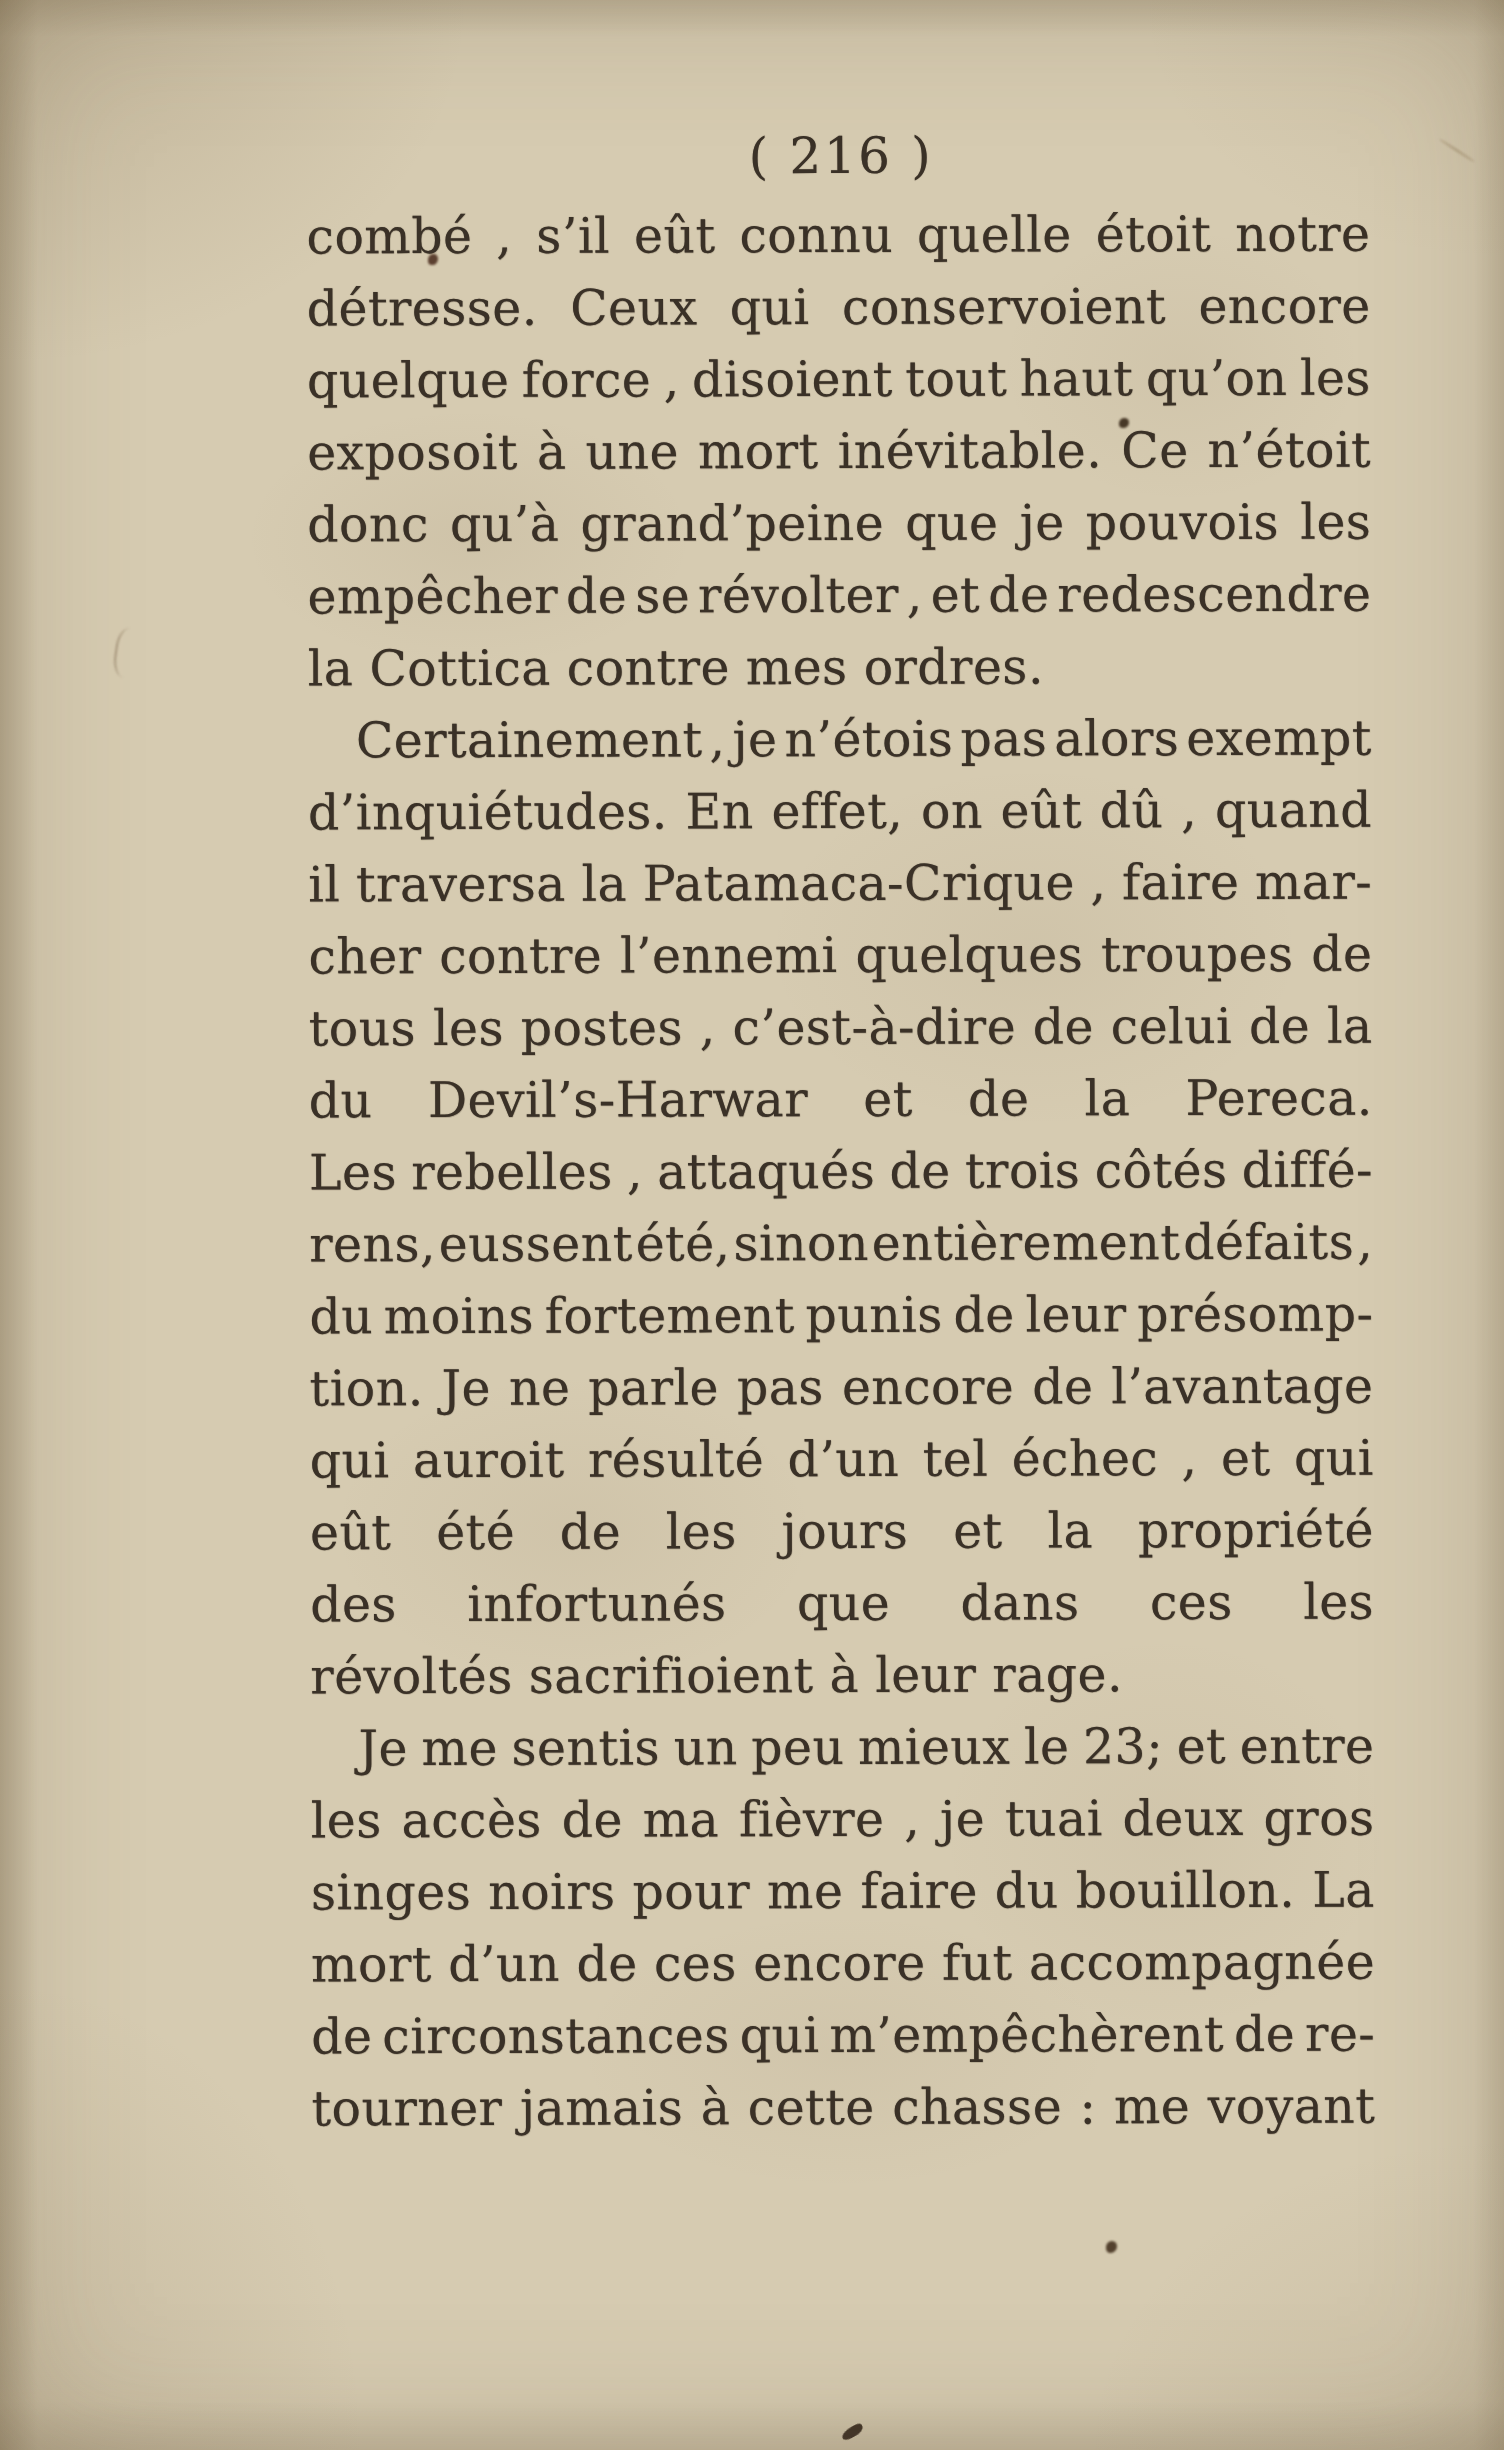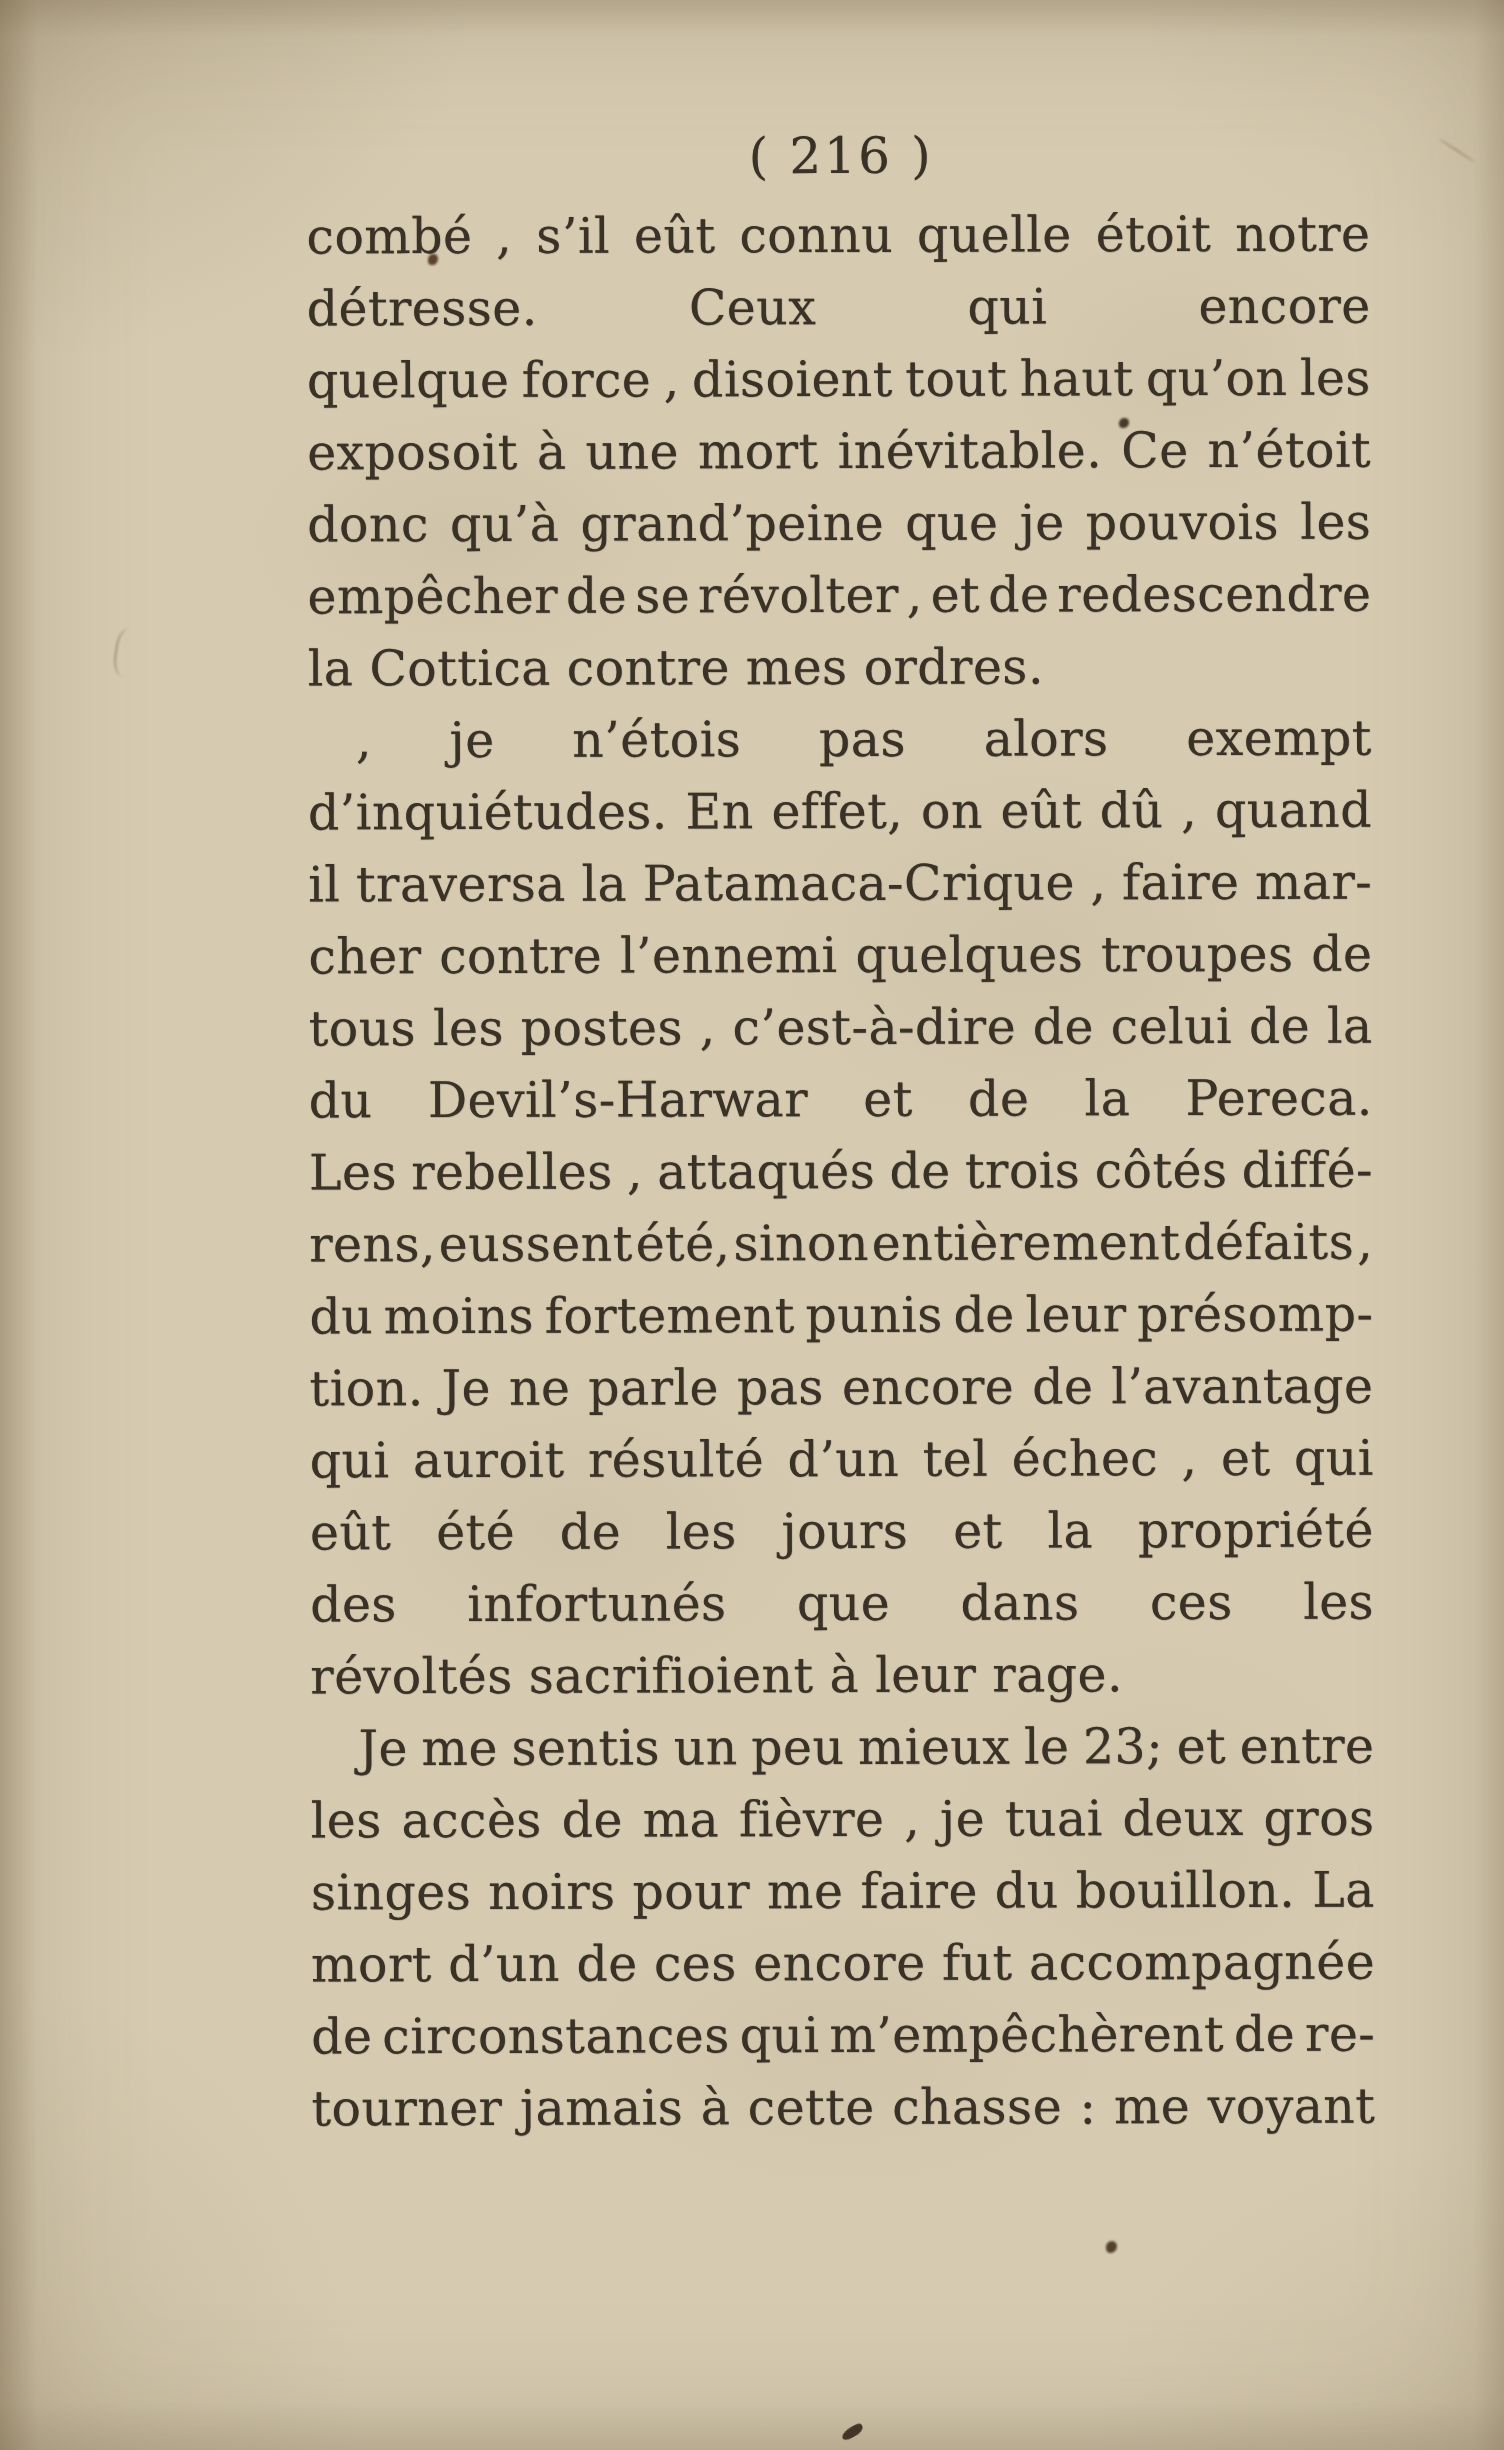--- a/index.html
+++ b/index.html
@@ -111,20 +111,21 @@
         <span>eût</span>
         <span>connu</span>
         <span>quelle</span>
         <span>étoit</span>
         <span>notre</span>
       </div>
       <div class="line j">
         <span>détresse.</span>
         <span>Ceux</span>
         <span>qui</span>
+        <span>conservoient</span>
         <span>encore</span>
       </div>
       <div class="line j">
         <span>quelque</span>
         <span>force</span>
         <span>,</span>
         <span>disoient</span>
         <span>tout</span>
         <span>haut</span>
         <span>qu’on</span>
@@ -153,20 +154,21 @@
         <span>de</span>
         <span>se</span>
         <span>révolter</span>
         <span>,</span>
         <span>et</span>
         <span>de</span>
         <span>redescendre</span>
       </div>
       <div class="line">la Cottica contre mes ordres.</div>
       <div class="line j ind">
+        <span>Certainement</span>
         <span>,</span>
         <span>je</span>
         <span>n’étois</span>
         <span>pas</span>
         <span>alors</span>
         <span>exempt</span>
       </div>
       <div class="line j">
         <span>d’inquiétudes.</span>
         <span>En</span>

